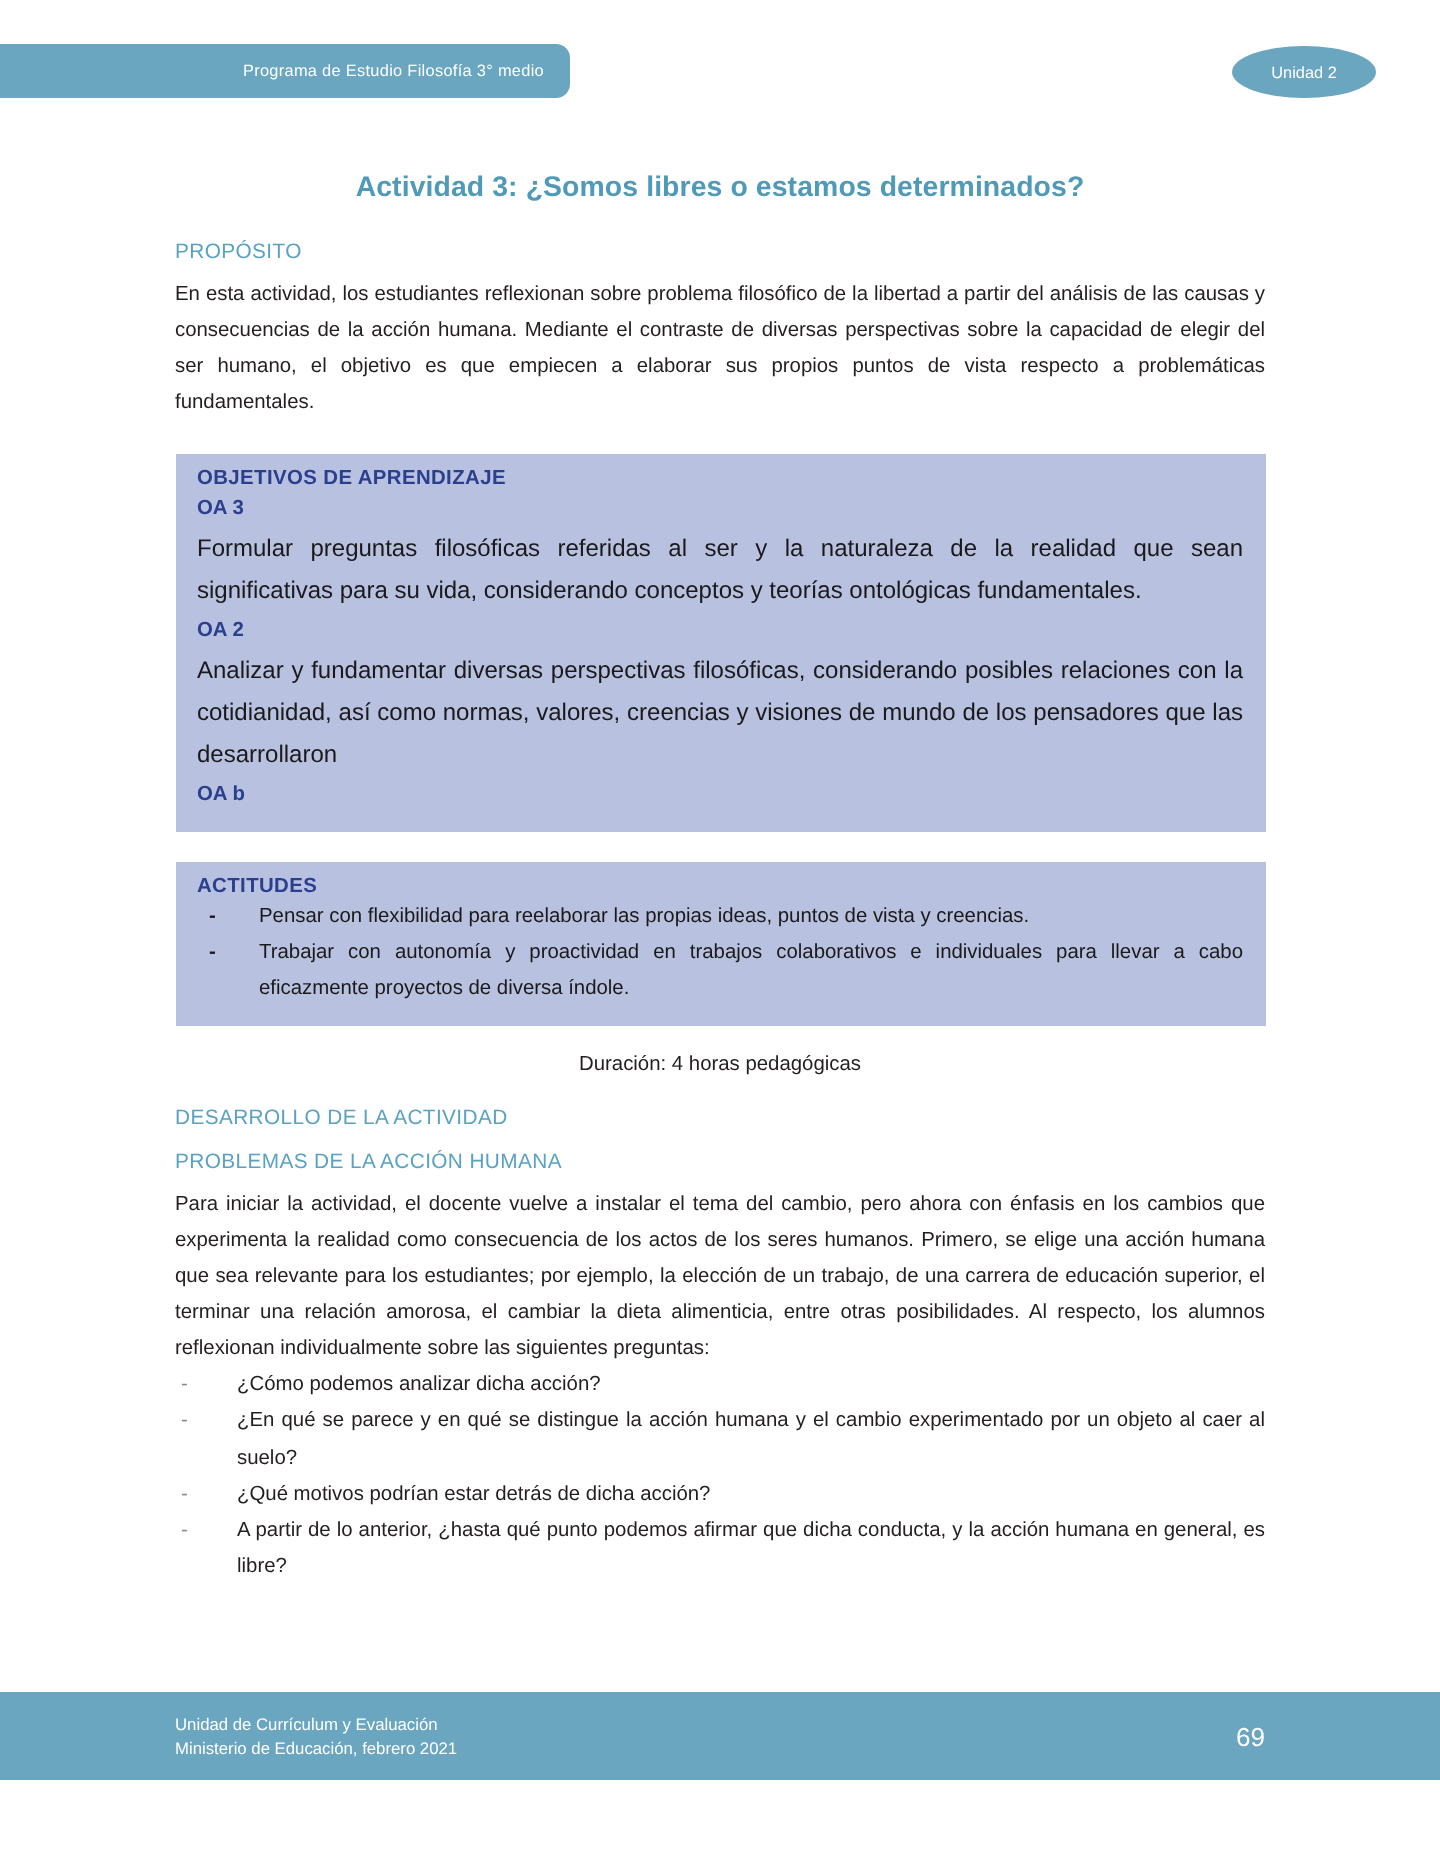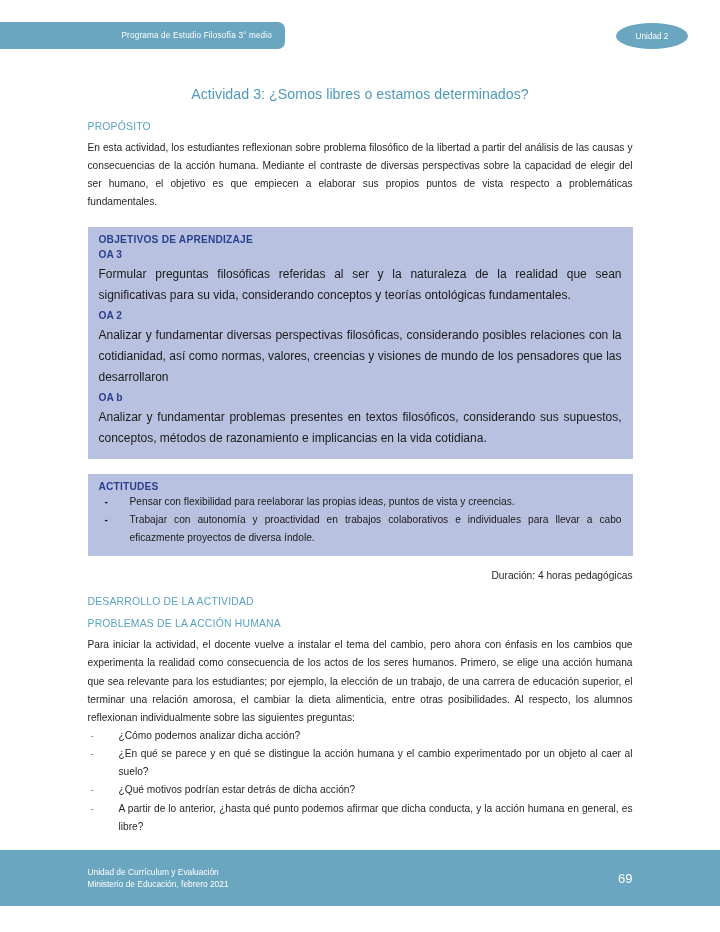--- a/index.html
+++ b/index.html
@@ -71,41 +71,41 @@
   }
   .content {
     margin: 0 auto;
     width: 545px;
   }
 
   .activity-title {
     text-align: center;
     color: #4f9ab8;
     font-size: 14.2px;
-    font-weight: normal;
+    font-weight: bold;
     margin: 16px 0 0 0;
     letter-spacing: 0.05px;
   }
 
   .section-heading {
     color: #5aa2c2;
     font-size: 10.4px;
     font-weight: normal;
     letter-spacing: 0.2px;
     margin: 0;
   }
 
   .body-text {
     font-size: 10.2px;
     line-height: 1.78;
     text-align: justify;
     margin: 0;
     color: #231f20;
   }
-  .body-text.nojust { text-align: right; }
+  .body-text.nojust { text-align: center; }
 
   
   .box {
     background: #b9c1e0;
     padding: 7px 11px 9px 11px;
     box-sizing: border-box;
   }
   .box-heading {
     color: #2b3f8f;
     font-size: 10.2px;
@@ -173,23 +173,23 @@
 
   .spacer-xs { height: 7px; }
   .spacer-s  { height: 11px; }
   .spacer-m  { height: 15px; }
   .spacer-l  { height: 19px; }
 
   
   .footer-bar {
     position: absolute;
     left: 0;
-    bottom: 26px;
-    width: 720px;
-    height: 56px;
+    bottom: 42px;
+    width: 720px;
+    height: 44px;
     background: #6aa6c0;
     display: flex;
   }
   .footer-inner {
     width: 545px;
     margin: 0 auto;
     display: flex;
     align-items: center;
     justify-content: space-between;
   }
@@ -233,21 +233,20 @@
     <div class="box">
       <p class="box-heading">OBJETIVOS DE APRENDIZAJE</p>
 
       <p class="oa-code">OA 3</p>
       <p class="oa-text">Formular preguntas filosóficas referidas al ser y la naturaleza de la realidad que sean significativas para su vida, considerando conceptos y teorías ontológicas fundamentales.</p>
 
       <p class="oa-code">OA 2</p>
       <p class="oa-text">Analizar y fundamentar diversas perspectivas filosóficas, considerando posibles relaciones con la cotidianidad, así como normas, valores, creencias y visiones de mundo de los pensadores que las desarrollaron</p>
 
       <p class="oa-code">OA b</p>
-      <p class="oa-text">Analizar y fundamentar problemas presentes en textos filosóficos, considerando sus supuestos, conceptos, métodos de razonamiento e implicancias en la vida cotidiana.</p>
     </div>
 
     <div class="spacer-m"></div>
 
     <div class="box">
       <p class="box-heading">ACTITUDES</p>
       <ul class="dash-list">
         <li>Pensar con flexibilidad para reelaborar las propias ideas, puntos de vista y creencias.</li>
         <li>Trabajar con autonomía y proactividad en trabajos colaborativos e individuales para llevar a cabo eficazmente proyectos de diversa índole.</li>
       </ul>

